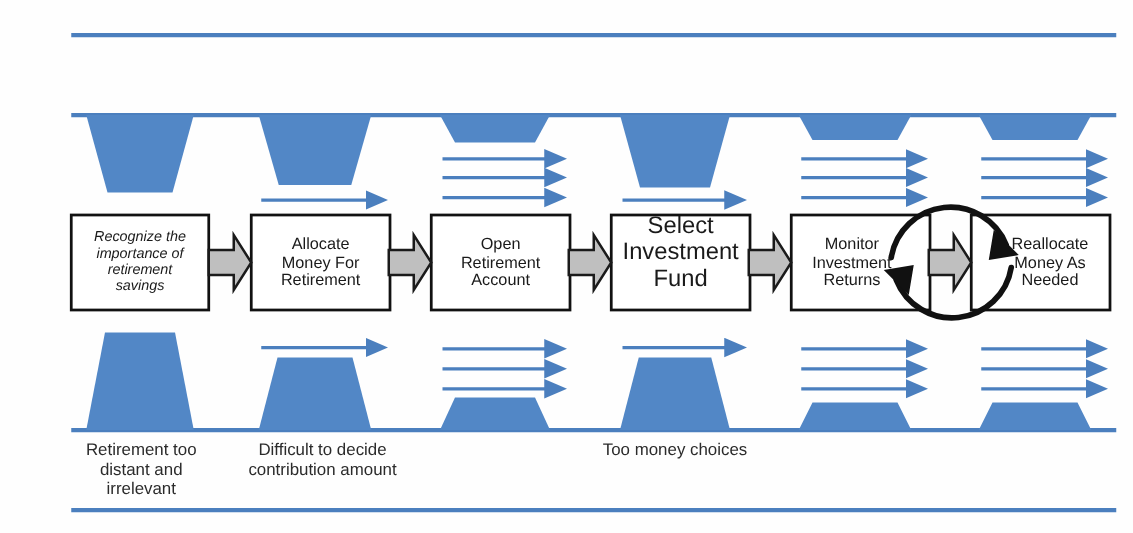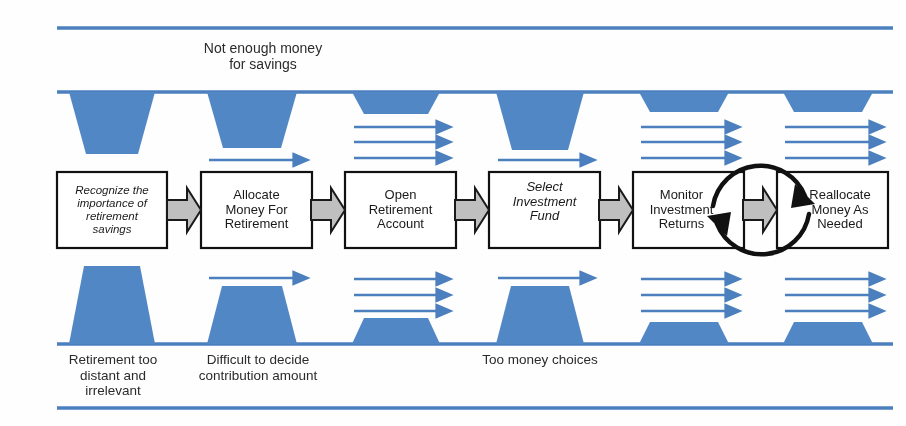--- a/index.html
+++ b/index.html
@@ -110,34 +110,32 @@
       <div class="boxtext" style="left: 57px; top: 172px; width: 110px; height: 76px; font-size: 11.5px; white-space: pre-line; font-style: italic;">Recognize the
 importance of
 retirement
 savings</div>
       <div class="boxtext" style="left: 201px; top: 172px; width: 111px; height: 76px; font-size: 13px; white-space: pre-line; border-radius: 14px;">Allocate
 Money For
 Retirement</div>
       <div class="boxtext" style="left: 345px; top: 172px; width: 111px; height: 76px; font-size: 13px; white-space: pre-line;">Open
 Retirement
 Account</div>
-      <div class="boxtext" style="left: 489px; top: 172px; width: 111px; height: 60px; font-size: 13px; white-space: pre-line; font-style: italic;">Select
+      <div class="boxtext" style="left: 489px; top: 172px; width: 111px; height: 60px; font-size: 19px; white-space: pre-line;">Select
 Investment
 Fund</div>
       <div class="boxtext" style="left: 633px; top: 172px; width: 97px; height: 76px; font-size: 13px; white-space: pre-line;">Monitor
 Investment
 Returns</div>
       <div class="boxtext" style="left: 777px; top: 172px; width: 126px; height: 76px; font-size: 13px; white-space: pre-line;">Reallocate
 Money As
 Needed</div>
     </div>
   <div id="captions-layer">
       <div class="caption bot-caption" style="left: 3px; top: 352px; width: 220px;">Retirement too
 distant and
 irrelevant</div>
       <div class="caption bot-caption" style="left: 148px; top: 352px; width: 220px;">Difficult to decide
 contribution amount</div>
       <div class="caption bot-caption" style="left: 430px; top: 352px; width: 220px;">Too money choices</div>
     </div>
 
-  <div class="caption hdr-caption" id="top-caption" style="left:153px;top:40px;width:220px;">Not enough money
-for savings</div>
 </div>
 
 </body></html>

